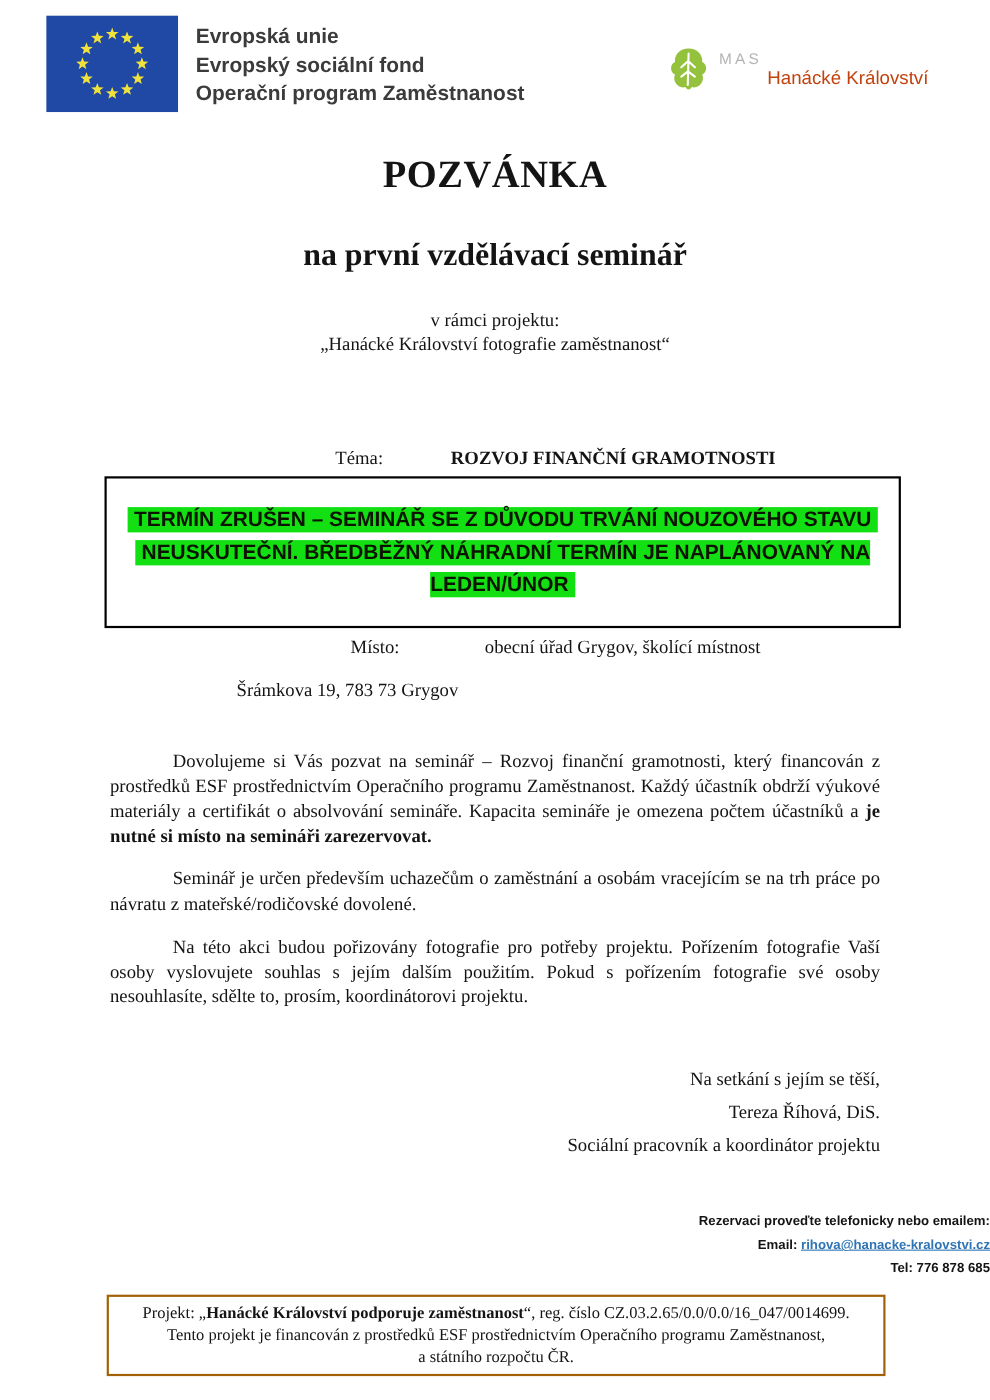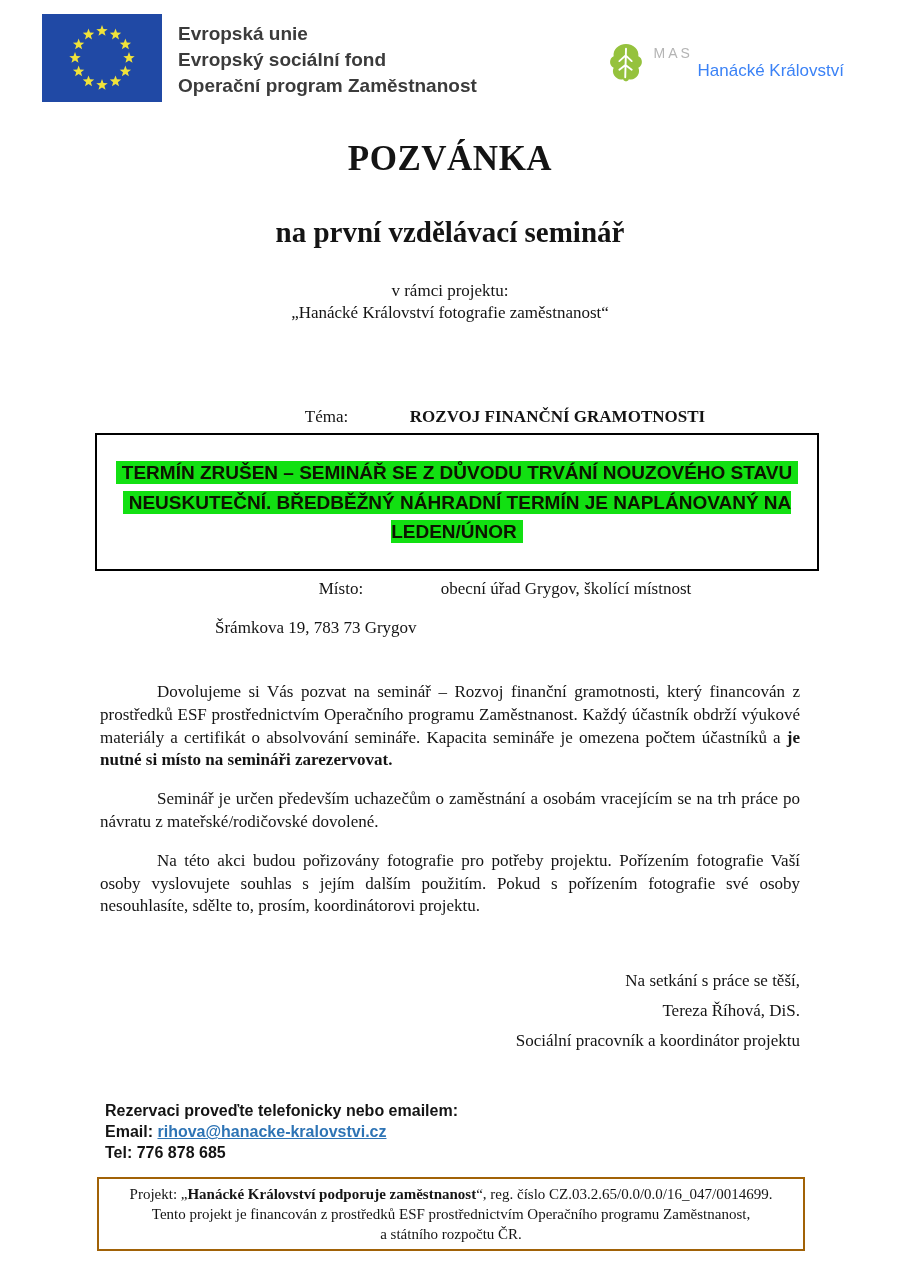--- a/index.html
+++ b/index.html
@@ -15,21 +15,21 @@
   .eu-block { display:flex; gap:16px; }
   .eu-flag svg { width:120px; height:88px; display:block; }
   .eu-text {
     font-family:"Liberation Sans", sans-serif;
     font-weight:bold; color:#3b3b3b;
     font-size:19px; line-height:26px; padding-top:7px;
   }
   .mas-block { display:flex; align-items:center; gap:9px; margin-top:28px; }
   .mas-leaf svg { width:38px; height:42px; display:block; }
   .mas-top { font-family:"Liberation Sans", sans-serif; color:#b4b4b4; font-size:14px; letter-spacing:3px; line-height:15px; }
-  .mas-bottom { font-family:"Liberation Sans", sans-serif; color:#3b82f6; font-size:17px; line-height:19px;padding-left:44px; }
+  .mas-bottom { font-family:"Liberation Sans", sans-serif; color:#c2410c; font-size:17px; line-height:19px;padding-left:44px; }
 
   .title    { text-align:center; font-size:35px; font-weight:bold; margin-top:45px; line-height:40px; letter-spacing:0.5px; }
   .subtitle { text-align:center; font-size:29px; font-weight:bold; margin-top:35px; line-height:36px; }
   .intro    { text-align:center; margin-top:30px; font-size:17px; line-height:22px; }
 
   .row { margin-left:110px; font-size:17px; display:flex; line-height:22px;justify-content:center; }
   .row-label { width:105px; flex:0 0 105px; }
   .bold { font-weight:bold; }
 
   .tema-row { margin-top:82px; }
@@ -45,21 +45,21 @@
 
   .misto-row { margin-top:7px;gap:17px; }
   .address { margin:17px 0 0 215px; font-size:17px; line-height:22px; }
 
   .bodytext { margin:0 100px; font-size:17px; line-height:22.8px; text-align:justify; text-indent:57px; }
   .p1 { margin-top:42px; }
   .p2, .p3 { margin-top:16px; }
 
   .signature { margin:48px 100px 0 0; text-align:right; font-size:17px; line-height:30px; }
 
-  .contact { margin:44px 15px 0 105px; font-family:"Liberation Sans", sans-serif; font-weight:bold; font-size:16px; line-height:21px; }
+  .contact { margin:44px 0 0 105px; font-family:"Liberation Sans", sans-serif; font-weight:bold; font-size:12px; line-height:21px;text-align:right; }
   .contact a { text-decoration:underline; }
 
   .footer-box {
     margin:14px 0 0 97px; width:708px;
     border:2px solid #a16207;
     text-align:center; font-size:15px; line-height:20px;
     padding:5px 10px;
   }
 </style>
 </head>
@@ -133,21 +133,21 @@
   </div>
   <div class="address">Šrámkova 19, 783 73 Grygov</div>
 
   <div class="bodytext p1">
     <span>Dovolujeme si Vás pozvat na seminář – Rozvoj finanční gramotnosti, který financován z prostředků ESF prostřednictvím Operačního programu Zaměstnanost. Každý účastník obdrží výukové materiály a certifikát o absolvování semináře. Kapacita semináře je omezena počtem účastníků a </span><span class="bold">je nutné si místo na semináři zarezervovat.</span>
   </div>
   <div class="bodytext p2">Seminář je určen především uchazečům o zaměstnání a osobám vracejícím se na trh práce po návratu z mateřské/rodičovské dovolené.</div>
   <div class="bodytext p3">Na této akci budou pořizovány fotografie pro potřeby projektu. Pořízením fotografie Vaší osoby vyslovujete souhlas s jejím dalším použitím. Pokud s pořízením fotografie své osoby nesouhlasíte, sdělte to, prosím, koordinátorovi projektu.</div>
 
   <div class="signature">
-    <div>Na setkání s práce se těší,</div>
+    <div>Na setkání s jejím se těší,</div>
     <div>Tereza Říhová, DiS.</div>
     <div>Sociální pracovník a koordinátor projektu</div>
   </div>
 
   <div class="contact">
     <div>Rezervaci proveďte telefonicky nebo emailem:</div>
     <div>
       <span>Email: </span><a href="#" style="color: rgb(46, 116, 181);">rihova@hanacke-kralovstvi.cz</a>
     </div>
     <div>Tel: 776 878 685</div>

